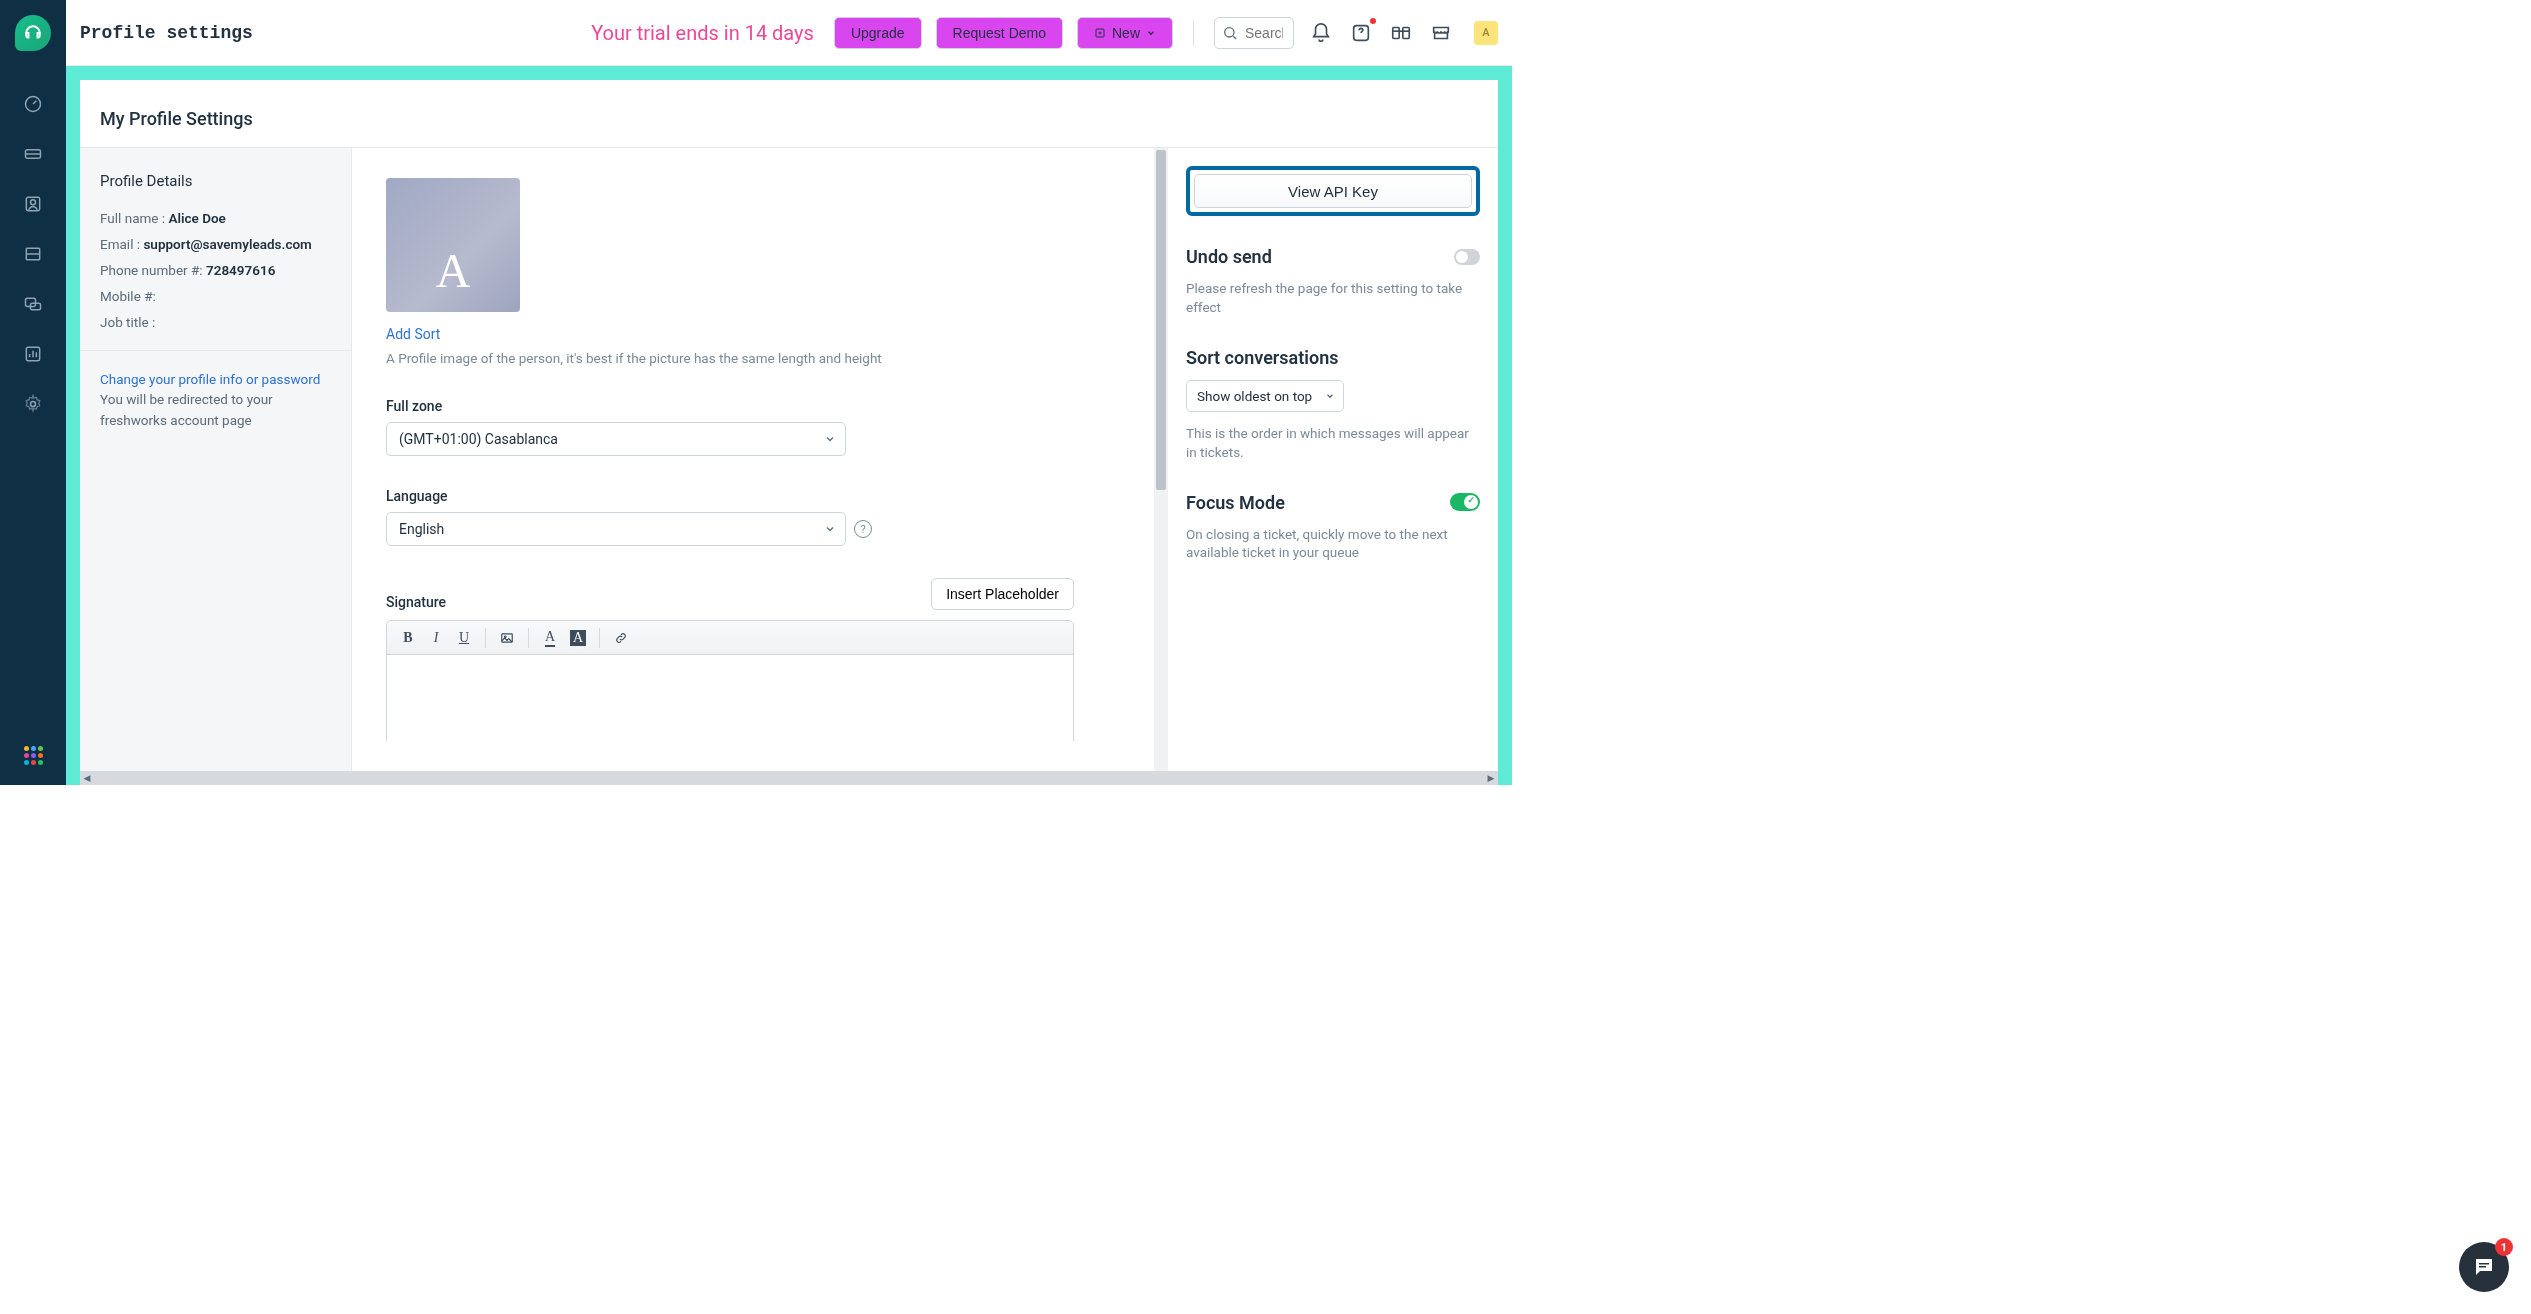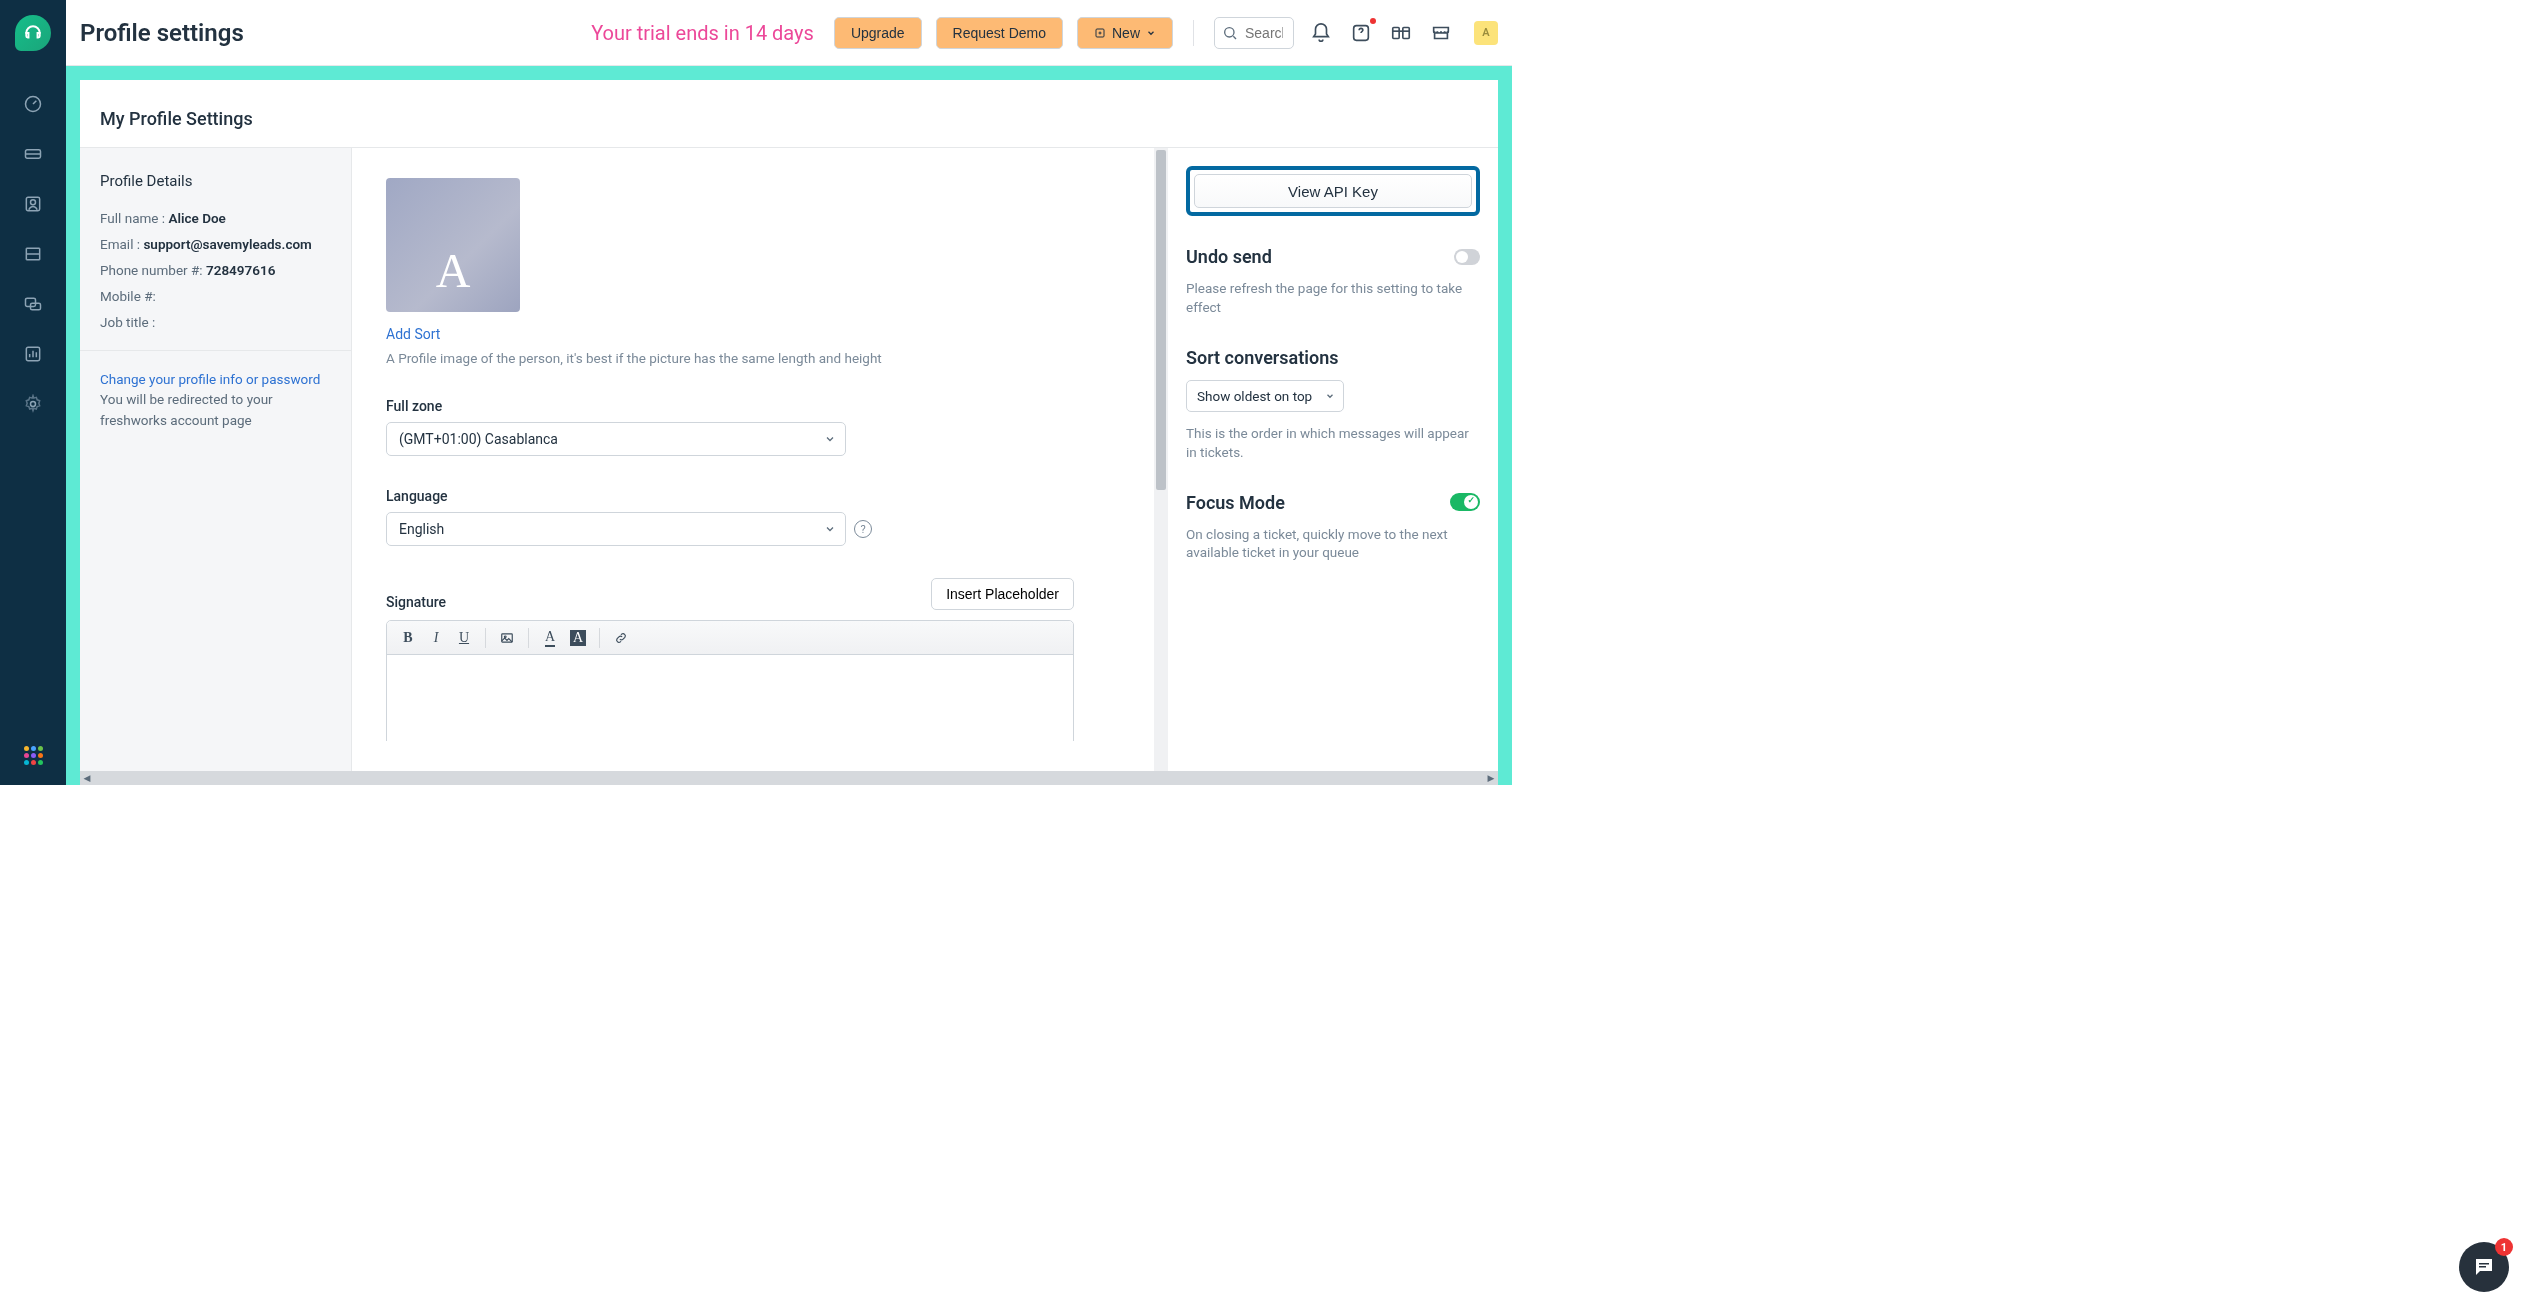--- a/index.html
+++ b/index.html
@@ -12,24 +12,24 @@
 .logo-inner { width: 36px; height: 36px; background: linear-gradient(135deg, #16be8a, #1aa57a); border-radius: 50% 50% 50% 6px; display: flex; align-items: center; justify-content: center; }
 .sidebar-nav { display: flex; flex-direction: column; gap: 22px; margin-top: 24px; align-items: center; flex: 1; }
 .sidebar-item { width: 28px; height: 28px; display: flex; align-items: center; justify-content: center; color: #8da4b5; cursor: pointer; }
 .sidebar-bottom { margin-bottom: 20px; }
 .apps-dots { display: grid; grid-template-columns: repeat(3, 5px); grid-template-rows: repeat(3, 5px); gap: 2px; }
 .apps-dots span { width: 5px; height: 5px; border-radius: 50%; }
 
 
 .main { flex: 1; display: flex; flex-direction: column; min-width: 0; }
 .topbar { height: 66px; background: #fff; border-bottom: 1px solid #e6e8ea; display: flex; align-items: center; padding: 0 14px 0 14px; gap: 14px; }
-.page-title { font-size: 24px; font-weight: 600; color: #233240; }
+.page-title { font-size: 18px; font-weight: 600; color: #233240; font-family: Liberation Mono, monospace; }
 .topbar-spacer { flex: 1; }
 .trial-text { font-size: 20px; color: #ec4899; margin-right: 6px; }
-.btn { height: 32px; padding: 0 16px; border: 1px solid #cfd5db; border-radius: 5px; background: #fdba74; font-size: 14px; color: #233240; cursor: pointer; display: inline-flex; align-items: center; justify-content: center; font-weight: 500; }
+.btn { height: 32px; padding: 0 16px; border: 1px solid #cfd5db; border-radius: 5px; background: #d946ef; font-size: 14px; color: #233240; cursor: pointer; display: inline-flex; align-items: center; justify-content: center; font-weight: 500; }
 .btn-new { display: inline-flex; align-items: center; gap: 6px; }
 .vdiv { width: 1px; height: 26px; background: #e0e2e6; margin: 0 6px; }
 .search-wrap { position: relative; width: 80px; }
 .search-input { width: 100%; height: 32px; border: 1px solid #cfd5db; border-radius: 5px; padding: 0 10px 0 30px; font-size: 14px; color: #5c6c7b; }
 .search-icon { position: absolute; left: 8px; top: 50%; transform: translateY(-50%); color: #5c6c7b; }
 .top-icon { width: 26px; height: 26px; display: flex; align-items: center; justify-content: center; color: #3d4d5c; cursor: pointer; position: relative; }
 .red-dot { width: 6px; height: 6px; background: #e33; border-radius: 50%; position: absolute; top: -2px; right: -2px; }
 .avatar-badge { width: 24px; height: 24px; border-radius: 4px; background: #fce37a; color: #9a8c3c; display: flex; align-items: center; justify-content: center; font-size: 11px; font-weight: 600; margin-left: 6px; }
 
 

